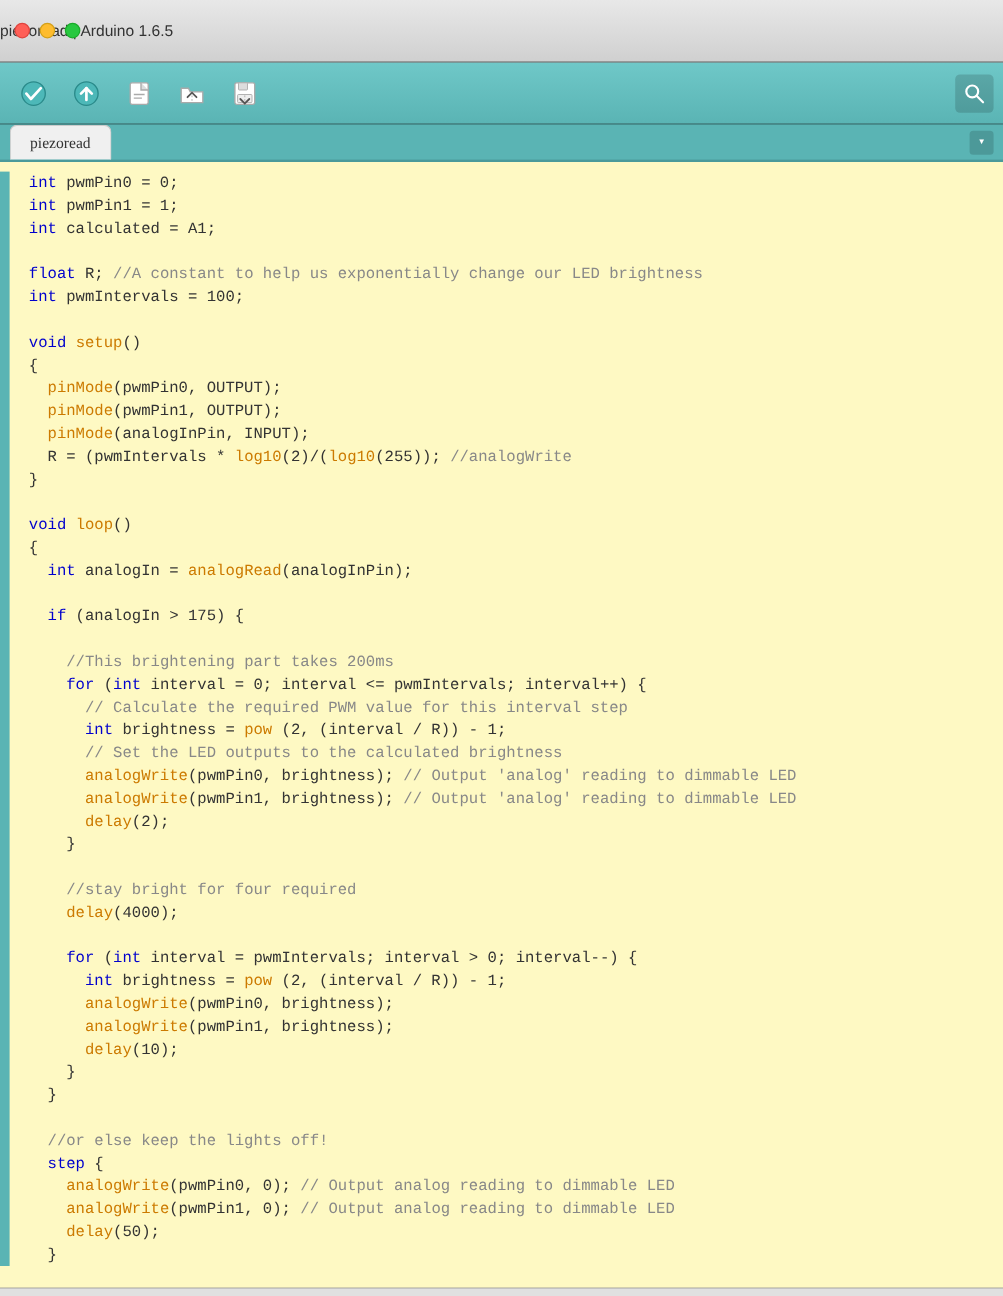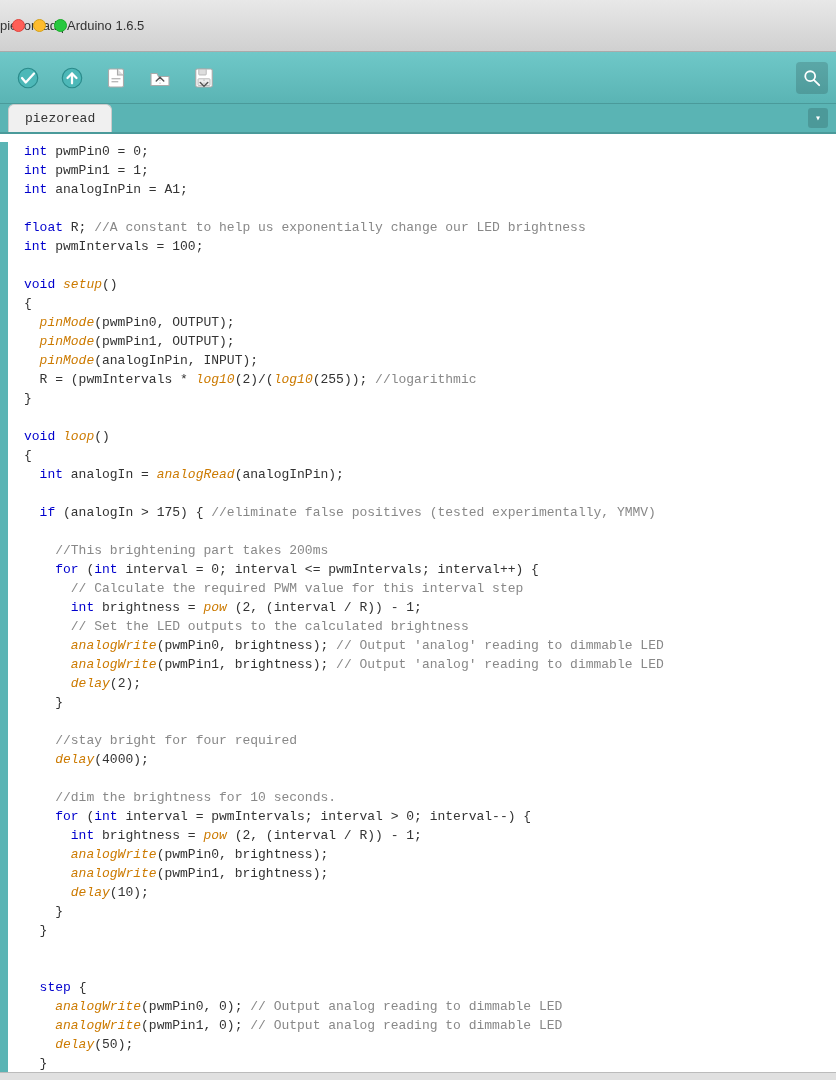--- a/index.html
+++ b/index.html
@@ -88,21 +88,21 @@
       display: flex;
       align-items: flex-end;
       padding: 0 0 0 8px;
       border-bottom: 2px solid #4a9a9a;
       position: relative;
     }
     .tab {
       background: #f0f0f0;
       border-radius: 6px 6px 0 0;
       padding: 6px 16px;
-      font-family: Liberation Mono, monospace;
+      font-family: Liberation Serif, serif;
       font-size: 13px;
       color: #333;
       cursor: pointer;
       border: 1px solid #ccc;
       border-bottom: none;
       min-width: 80px;
     }
     .tab-dropdown {
       position: absolute;
       right: 8px;
@@ -114,40 +114,40 @@
       display: flex;
       align-items: center;
       justify-content: center;
       cursor: pointer;
       color: white;
       font-size: 10px;
     }
 
     
     .code-editor {
-      background: #ffffff;
+      background: #fef9c3;
       height: calc(1080px - 38px - 52px - 32px - 20px);
       overflow-y: auto;
       overflow-x: hidden;
       padding: 8px 0;
       position: relative;
     }
 
     .code-line {
       display: flex;
       min-height: 19px;
       padding: 0 16px;
       font-size: 13px;
       line-height: 19px;
       white-space: pre;
     }
 
     
     .kw { color: #0000cd; } 
-    .fn { color: #cc7a00; font-style: italic; } 
+    .fn { color: #cc7a00; } 
     .cm { color: #888; }
     .plain { color: #333; }
 
     
     .code-editor::-webkit-scrollbar { width: 8px; }
     .code-editor::-webkit-scrollbar-track { background: #e8e8e8; }
     .code-editor::-webkit-scrollbar-thumb { background: #bbb; border-radius: 4px; }
 
     
     .bottom-bar {
@@ -244,62 +244,61 @@
   <div class="tab">piezoread</div>
   <div class="tab-dropdown">▾</div>
 </div>
 
 <div class="code-editor" id="code-editor">
   <div style="position:relative;">
     <div class="left-indicator"></div>
     <div id="code-lines" style="padding-left: 8px;">
         <div class="code-line"><span class="plain"></span><span class="kw">int</span><span class="plain"> pwmPin0 = 0;</span></div>
         <div class="code-line"><span class="plain"></span><span class="kw">int</span><span class="plain"> pwmPin1 = 1;</span></div>
-        <div class="code-line"><span class="plain"></span><span class="kw">int</span><span class="plain"> analogInPin = A1;</span></div>
+        <div class="code-line"><span class="plain"></span><span class="kw">int</span><span class="plain"> calculated = A1;</span></div>
         <div class="code-line"><span class="plain"></span><span class="plain"></span></div>
         <div class="code-line"><span class="plain"></span><span class="kw">float</span><span class="plain"> R; </span><span class="cm">//A constant to help us exponentially change our LED brightness</span></div>
         <div class="code-line"><span class="plain"></span><span class="kw">int</span><span class="plain"> pwmIntervals = 100; </span></div>
         <div class="code-line"><span class="plain"></span><span class="plain"></span></div>
         <div class="code-line"><span class="plain"></span><span class="kw">void</span><span class="plain"> </span><span class="fn">setup</span><span class="plain">()</span></div>
         <div class="code-line"><span class="plain"></span><span class="plain">{</span></div>
         <div class="code-line"><span class="plain">  </span><span class="fn">pinMode</span><span class="plain">(pwmPin0, OUTPUT);</span></div>
         <div class="code-line"><span class="plain">  </span><span class="fn">pinMode</span><span class="plain">(pwmPin1, OUTPUT);</span></div>
         <div class="code-line"><span class="plain">  </span><span class="fn">pinMode</span><span class="plain">(analogInPin, INPUT);</span></div>
-        <div class="code-line"><span class="plain">  </span><span class="plain">R = (pwmIntervals * </span><span class="fn">log10</span><span class="plain">(2)/(</span><span class="fn">log10</span><span class="plain">(255)); </span><span class="cm">//logarithmic</span></div>
+        <div class="code-line"><span class="plain">  </span><span class="plain">R = (pwmIntervals * </span><span class="fn">log10</span><span class="plain">(2)/(</span><span class="fn">log10</span><span class="plain">(255)); </span><span class="cm">//analogWrite</span></div>
         <div class="code-line"><span class="plain"></span><span class="plain">}</span></div>
         <div class="code-line"><span class="plain"></span><span class="plain"></span></div>
         <div class="code-line"><span class="plain"></span><span class="kw">void</span><span class="plain"> </span><span class="fn">loop</span><span class="plain">()</span></div>
         <div class="code-line"><span class="plain"></span><span class="plain">{</span></div>
         <div class="code-line"><span class="plain">  </span><span class="kw">int</span><span class="plain"> analogIn = </span><span class="fn">analogRead</span><span class="plain">(analogInPin); </span></div>
         <div class="code-line"><span class="plain"></span><span class="plain"></span></div>
-        <div class="code-line"><span class="plain">  </span><span class="kw">if</span><span class="plain"> (analogIn &gt; 175) { </span><span class="cm">//eliminate false positives (tested experimentally, YMMV)</span></div>
+        <div class="code-line"><span class="plain">  </span><span class="kw">if</span><span class="plain"> (analogIn &gt; 175) { </span></div>
         <div class="code-line"><span class="plain"></span><span class="plain"></span></div>
         <div class="code-line"><span class="plain">    </span><span class="cm">//This brightening part takes 200ms</span></div>
         <div class="code-line"><span class="plain">    </span><span class="kw">for</span><span class="plain"> (</span><span class="kw">int</span><span class="plain"> interval = 0; interval &lt;= pwmIntervals; interval++) {</span></div>
         <div class="code-line"><span class="plain">      </span><span class="cm">// Calculate the required PWM value for this interval step</span></div>
         <div class="code-line"><span class="plain">      </span><span class="kw">int</span><span class="plain"> brightness = </span><span class="fn">pow</span><span class="plain"> (2, (interval / R)) - 1;</span></div>
         <div class="code-line"><span class="plain">      </span><span class="cm">// Set the LED outputs to the calculated brightness</span></div>
         <div class="code-line"><span class="plain">      </span><span class="fn">analogWrite</span><span class="plain">(pwmPin0, brightness); </span><span class="cm">// Output 'analog' reading to dimmable LED</span></div>
         <div class="code-line"><span class="plain">      </span><span class="fn">analogWrite</span><span class="plain">(pwmPin1, brightness); </span><span class="cm">// Output 'analog' reading to dimmable LED</span></div>
         <div class="code-line"><span class="plain">      </span><span class="fn">delay</span><span class="plain">(2);</span></div>
         <div class="code-line"><span class="plain">    </span><span class="plain">}</span></div>
         <div class="code-line"><span class="plain"></span><span class="plain"></span></div>
         <div class="code-line"><span class="plain">    </span><span class="cm">//stay bright for four required</span></div>
         <div class="code-line"><span class="plain">    </span><span class="fn">delay</span><span class="plain">(4000);</span></div>
         <div class="code-line"><span class="plain"></span><span class="plain"></span></div>
-        <div class="code-line"><span class="plain">    </span><span class="cm">//dim the brightness for 10 seconds.</span></div>
         <div class="code-line"><span class="plain">    </span><span class="kw">for</span><span class="plain"> (</span><span class="kw">int</span><span class="plain"> interval = pwmIntervals; interval &gt; 0; interval--) {</span></div>
         <div class="code-line"><span class="plain">      </span><span class="kw">int</span><span class="plain"> brightness = </span><span class="fn">pow</span><span class="plain"> (2, (interval / R)) - 1;</span></div>
         <div class="code-line"><span class="plain">      </span><span class="fn">analogWrite</span><span class="plain">(pwmPin0, brightness);</span></div>
         <div class="code-line"><span class="plain">      </span><span class="fn">analogWrite</span><span class="plain">(pwmPin1, brightness);</span></div>
         <div class="code-line"><span class="plain">      </span><span class="fn">delay</span><span class="plain">(10);</span></div>
         <div class="code-line"><span class="plain">    </span><span class="plain">}</span></div>
         <div class="code-line"><span class="plain">  </span><span class="plain">}</span></div>
         <div class="code-line"><span class="plain"></span><span class="plain"></span></div>
-        <div class="code-line"><span class="plain">  </span></div>
+        <div class="code-line"><span class="plain">  </span><span class="cm">//or else keep the lights off!</span></div>
         <div class="code-line"><span class="plain">  </span><span class="kw">step</span><span class="plain"> {</span></div>
         <div class="code-line"><span class="plain">    </span><span class="fn">analogWrite</span><span class="plain">(pwmPin0, 0); </span><span class="cm">// Output analog reading to dimmable LED</span></div>
         <div class="code-line"><span class="plain">    </span><span class="fn">analogWrite</span><span class="plain">(pwmPin1, 0); </span><span class="cm">// Output analog reading to dimmable LED</span></div>
         <div class="code-line"><span class="plain">    </span><span class="fn">delay</span><span class="plain">(50);</span></div>
         <div class="code-line"><span class="plain">  </span><span class="plain">}</span></div>
       </div>
   </div>
 </div>
 
 <div class="bottom-bar">

